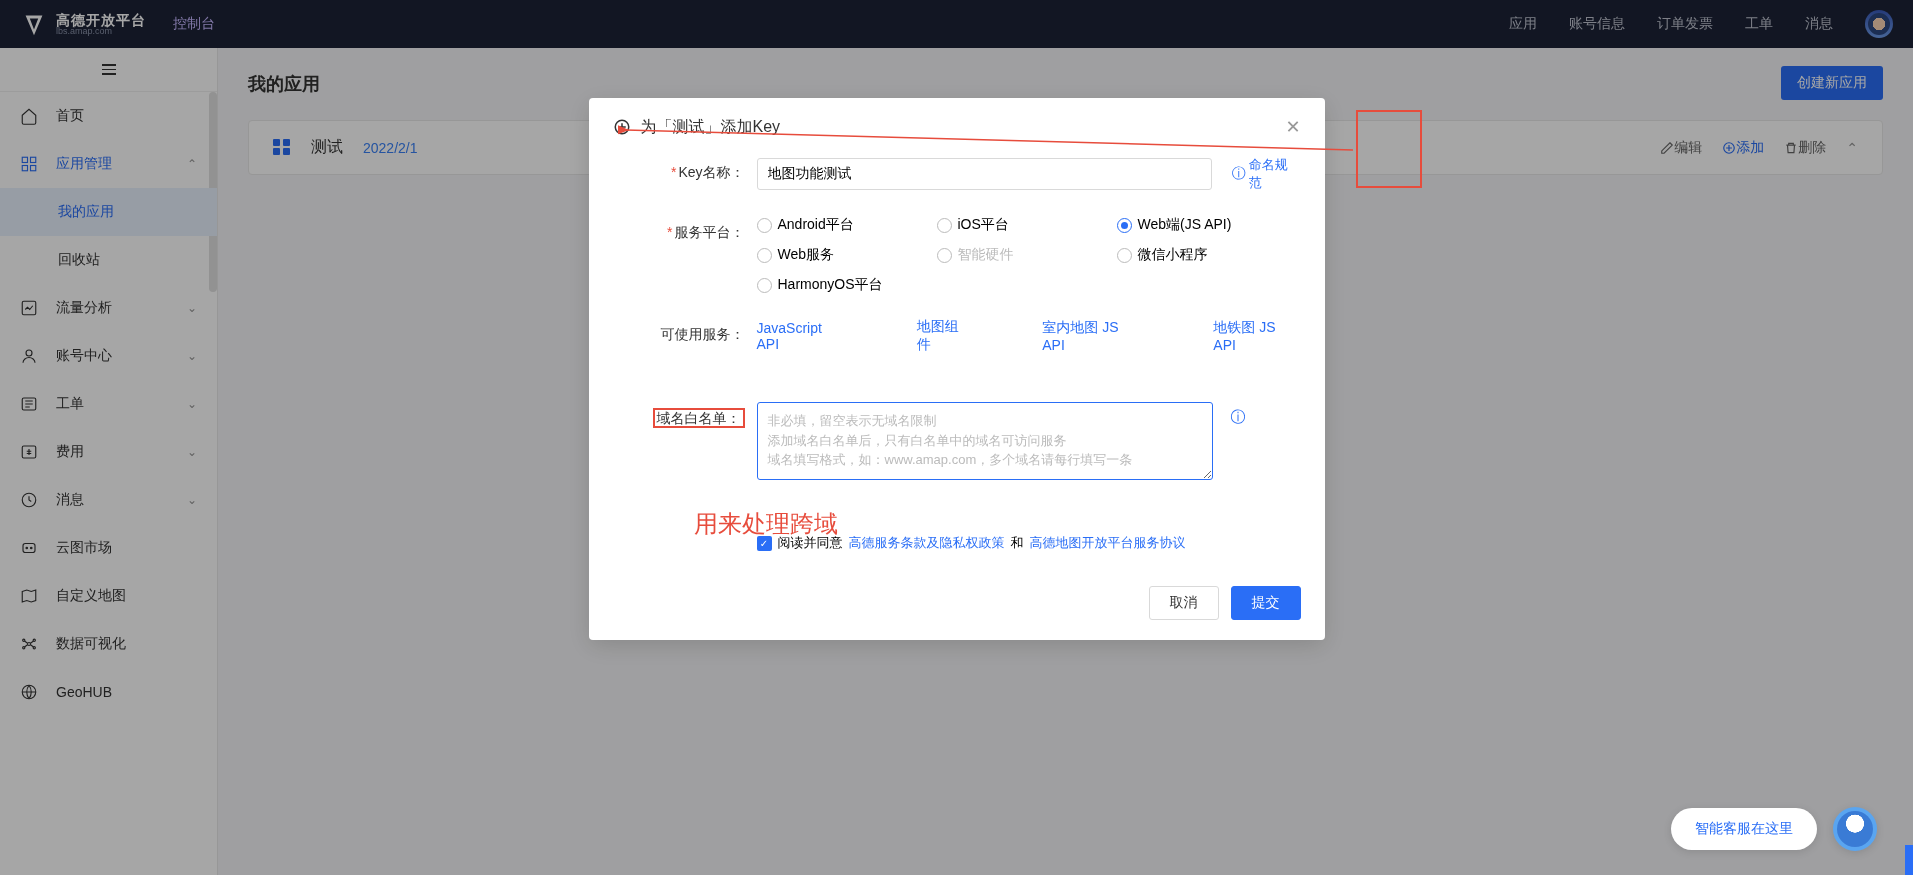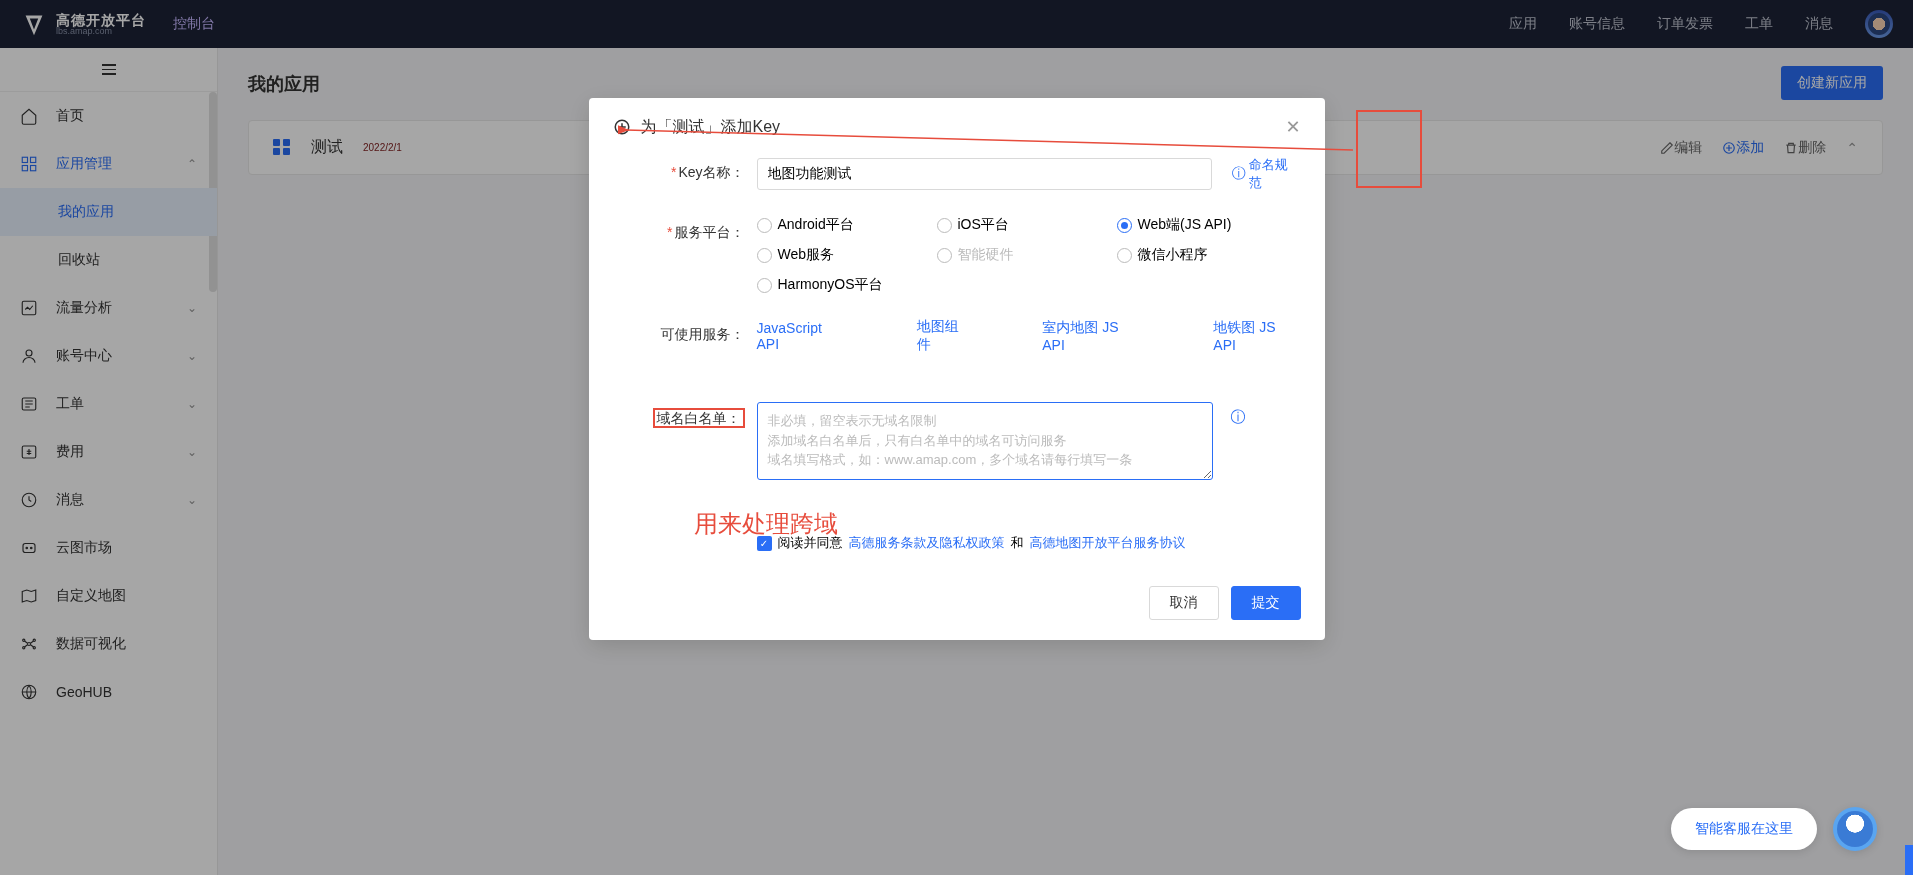--- a/index.html
+++ b/index.html
@@ -33,21 +33,21 @@
     
     .content-area { flex: 1; padding: 24px 30px; position: relative; }
     .page-title { font-size: 18px; color: #333; margin-bottom: 24px; }
     .create-btn { position: absolute; top: 18px; right: 30px; background: #2a6ef6; color: #fff; border: none; padding: 8px 16px; border-radius: 3px; font-size: 14px; cursor: pointer; }
     
     .app-card { background: #fff; border: 1px solid #e8e8e8; border-radius: 4px; padding: 16px 24px; display: flex; align-items: center; gap: 20px; }
     .app-icon-box { width: 18px; height: 18px; }
     .app-icon-grid { display: grid; grid-template-columns: 1fr 1fr; gap: 2px; }
     .app-icon-grid span { width: 7px; height: 7px; background: #2a6ef6; border-radius: 1px; }
     .app-name { font-size: 16px; color: #333; }
-    .app-date { font-size: 10px; color: #7f1d1d; }
+    .app-date { font-size: 14px; color: #3b82f6; }
     .app-actions { margin-left: auto; display: flex; gap: 20px; align-items: center; font-size: 14px; color: #666; }
     .app-action { display: flex; align-items: center; cursor: pointer; }
     .app-action.primary { color: #2a6ef6; }
     .collapse-chev { color: #999; font-size: 14px; cursor: pointer; }
     
     .overlay { position: fixed; inset: 0; background: rgba(0,0,0,0.35); display: flex; align-items: flex-start; justify-content: center; padding-top: 98px; }
     .modal { width: 736px; background: #fff; border-radius: 4px; box-shadow: 0 6px 24px rgba(0,0,0,0.15); }
     .modal-header { padding: 18px 24px; display: flex; align-items: center; gap: 10px; }
     .modal-title { font-size: 16px; color: #333; }
     .modal-close { margin-left: auto; font-size: 18px; color: #999; cursor: pointer; background: none; border: none; }

